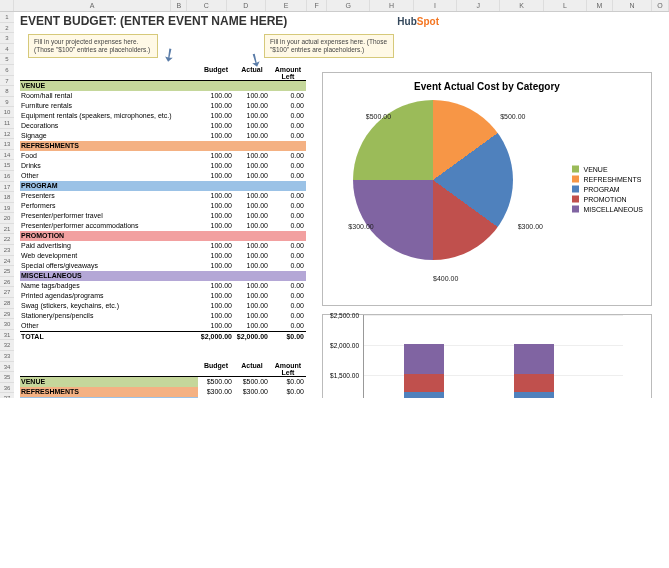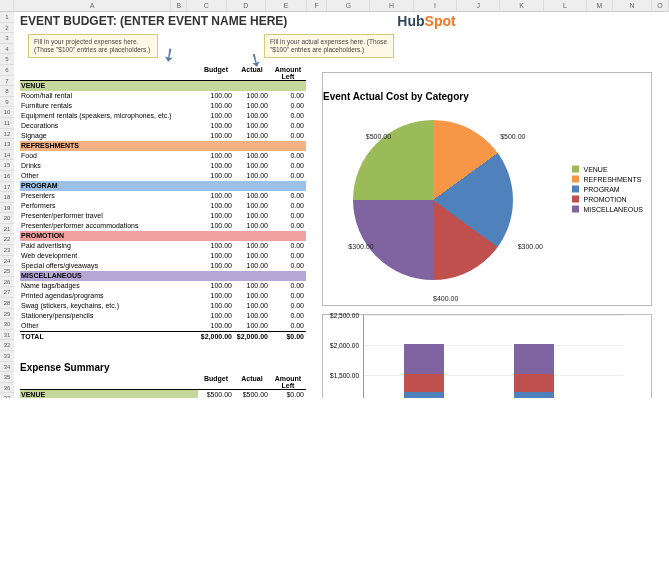--- a/index.html
+++ b/index.html
@@ -10,21 +10,21 @@
     
     .colhdr { display: flex; height: 12px; background: #eee; border-bottom: 1px solid #ccc; font-size: 7px; color: #666; }
     .colhdr div { border-right: 1px solid #ddd; text-align: center; line-height: 12px; }
     .rowhdr { position: absolute; left: 0; top: 12px; width: 14px; background: #eee; font-size: 6px; color: #666; text-align: center; }
     .rowhdr div { height: 10.6px; line-height: 10.6px; border-bottom: 1px solid #ddd; }
     
     .content { position: absolute; left: 14px; top: 12px; right: 0; bottom: 0; }
     
     .title-row { display: flex; align-items: center; height: 18px; padding-left: 6px; }
     .title { font-weight: bold; font-size: 12px; color: #333; }
-    .logo { margin-left: 110px; font-size: 14px; font-weight: bold; }
+    .logo { margin-left: 110px; font-size: 10px; font-weight: bold; }
     .logo .orange { color: #F47622; }
     .logo .dark { color: #33475b; }
     
     .note-box { position: absolute; background: #FFF9E6; border: 1px solid #D6C97A; padding: 3px 5px; font-size: 6.5px; color: #444; line-height: 1.2; max-width: 130px; }
     .arrow { position: absolute; color: #5a7ca8; font-size: 18px; transform-origin: center; }
     
     .data-table { position: absolute; left: 6px; top: 54px; width: 286px; font-size: 7px; }
     .data-table .hdr { display: flex; font-weight: bold; border-bottom: 1px solid #000; }
     .data-table .hdr .c0 { width: 178px; }
     .data-table .hdr .cn { width: 36px; text-align: center; }
@@ -41,21 +41,21 @@
     .summary-table { position: absolute; left: 6px; top: 350px; width: 286px; font-size: 7px; }
     .summary-title { font-weight: bold; font-size: 10px; margin-bottom: 2px; }
     .summary-table .hdr { display: flex; font-weight: bold; border-bottom: 1px solid #000; }
     .summary-table .hdr .c0 { width: 178px; }
     .summary-table .hdr .cn { width: 36px; text-align: center; }
     .summary-table .row { display: flex; height: 10px; line-height: 10px; }
     .summary-table .row .c0 { width: 178px; padding-left: 1px; }
     .summary-table .row .cn { width: 36px; text-align: right; padding-right: 2px; }
     
     .chart-box { position: absolute; background: #fff; border: 1px solid #bbb; }
-    .chart-title { text-align: left; font-weight: bold; font-size: 10px; margin: 18px 0; }
+    .chart-title { text-align: center; font-weight: bold; font-size: 10px; margin: 8px 0; }
     
     .pie-chart { position: relative; width: 160px; height: 160px; margin: 0 auto; border-radius: 50%; }
     .pie-label { position: absolute; font-size: 7px; color: #222; }
     
     .legend { position: absolute; right: 8px; top: 50%; transform: translateY(-50%); font-size: 7px; }
     .legend div { display: flex; align-items: center; margin: 3px 0; }
     .legend .sw { width: 7px; height: 7px; margin-right: 4px; }
     
     .bar-chart { position: relative; width: 260px; height: 170px; margin: 0 0 0 40px; }
     .y-axis { position: absolute; left: -40px; top: 0; bottom: 20px; width: 38px; font-size: 6.5px; text-align: right; }
@@ -316,21 +316,20 @@
         </div>
       <div class="row total-row">
         <div class="c0">TOTAL</div>
         <div class="cn">$2,000.00</div>
         <div class="cn">$2,000.00</div>
         <div class="cn">$0.00</div>
       </div>
     </div>
 
     <div class="summary-table">
-      <div class="summary-title">Expense Summary</div>
       <div class="hdr">
         <div class="c0"></div>
         <div class="cn">Budget</div>
         <div class="cn">Actual</div>
         <div class="cn">Amount Left</div>
       </div>
       <div id="summary-body">
           <div class="row">
             <div class="c0 cat-venue">VENUE</div>
             <div class="cn">$500.00</div>

